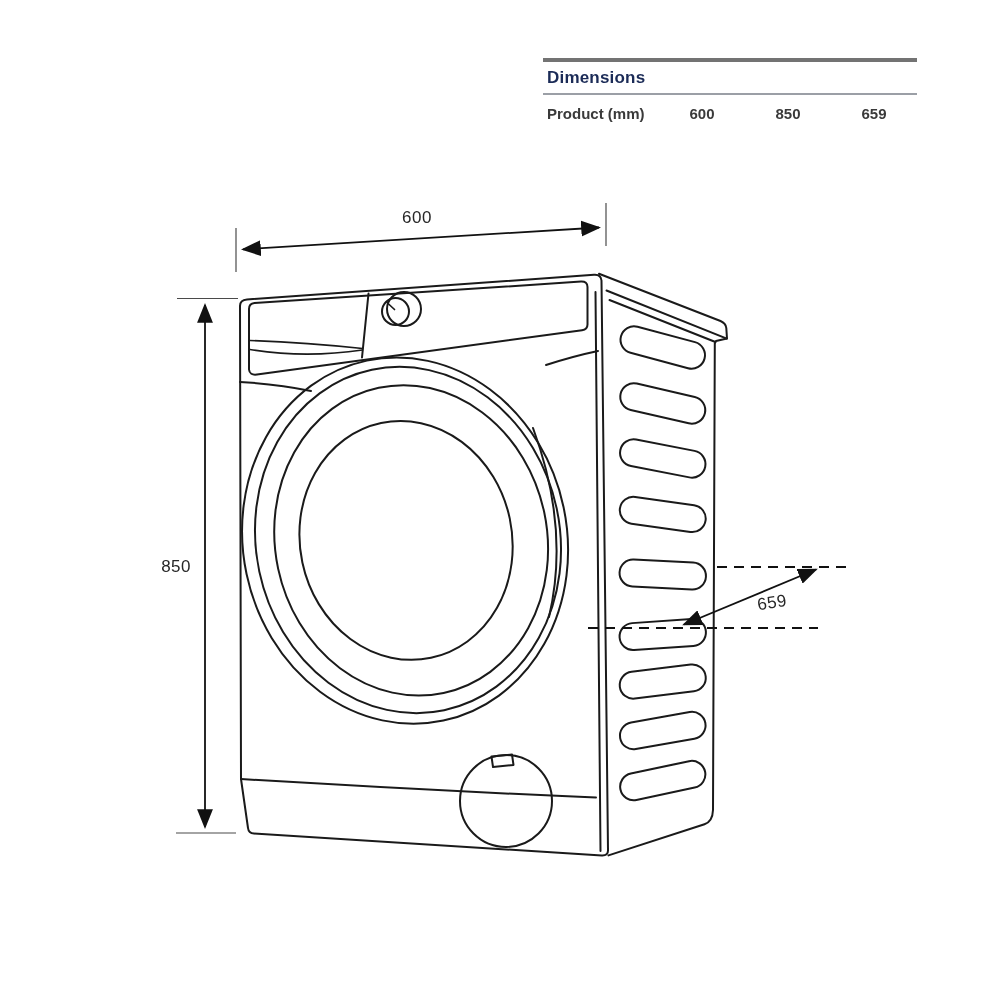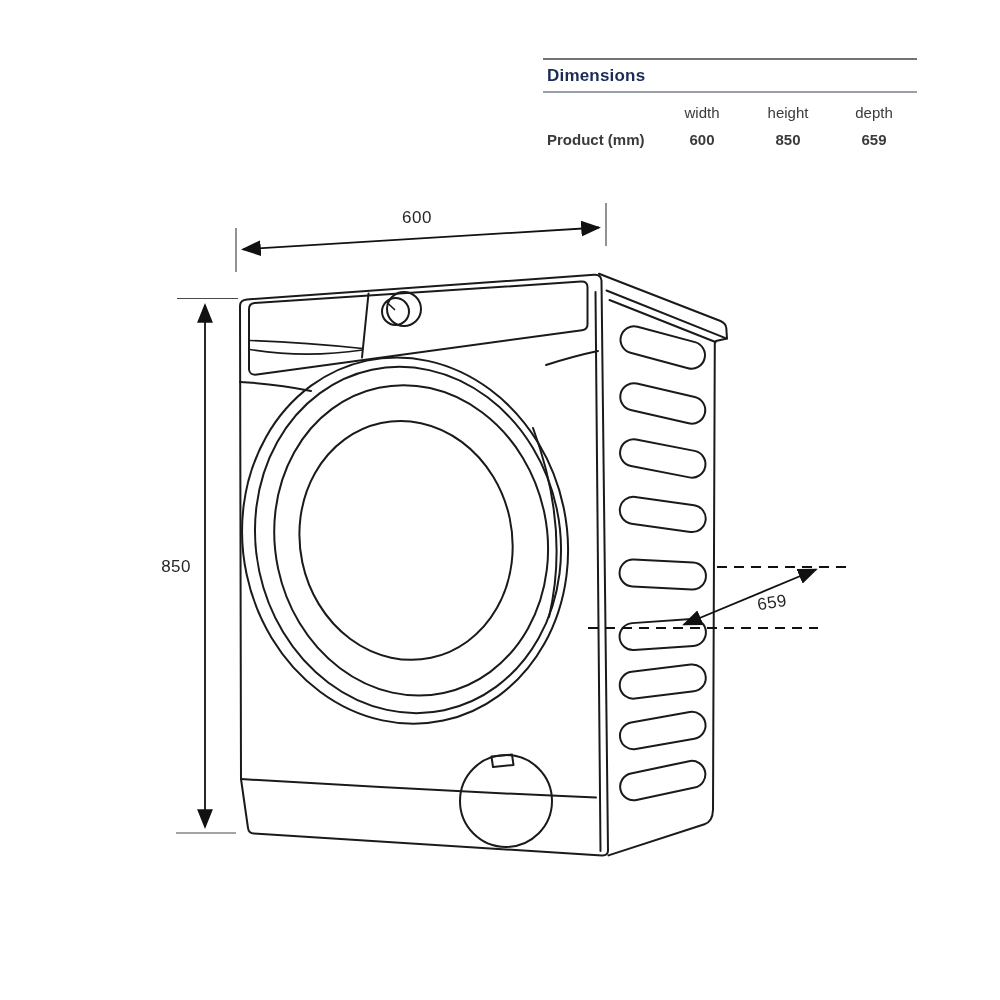--- a/index.html
+++ b/index.html
@@ -3,21 +3,21 @@
 <meta charset="utf-8">
 <style>
   html,body{margin:0;padding:0;background:#ffffff;}
   #canvas{
     position:relative;width:1000px;height:1000px;background:#ffffff;overflow:hidden;
     font-family:"Liberation Sans", sans-serif;
   }
   
   .dim-table{position:absolute;left:543px;top:58px;width:374px;}
   .dim-table .title{
-    border-top:2px solid #737373;border-bottom:2px solid #9b9fa6;
+    border-top:4px solid #737373;border-bottom:2px solid #9b9fa6;
     padding:6px 4px 5px 4px;font-size:17px;font-weight:bold;color:#1b2b57;
     letter-spacing:0.2px;
   }
   .trow{display:grid;grid-template-columns:116px 86px 86px 86px;align-items:center;}
   .trow.header{margin-top:11px;}
   .trow.data{margin-top:10px;font-weight:bold;}
   .tcell{font-size:15px;color:#3a3a3a;text-align:center;}
   .tcell.label{text-align:left;padding-left:4px;}
   
   svg{position:absolute;left:0;top:0;}
@@ -115,26 +115,20 @@
     <g>
       <line class="dash" x1="717" y1="567" x2="851" y2="567"></line>
       <line class="dash" x1="588" y1="628" x2="818" y2="628"></line>
       <line class="dimline" x1="684" y1="624.5" x2="816" y2="569.5" marker-start="url(#ah)" marker-end="url(#ah)"></line>
       <text class="dimtext" x="772" y="608" text-anchor="middle" transform="rotate(-9 772 602)">659</text>
     </g>
   </svg>
 
   <div class="dim-table">
     <div class="title">Dimensions</div>
-    <div class="trow header">
-      <div class="tcell label"></div>
-      <div class="tcell">width</div>
-      <div class="tcell">height</div>
-      <div class="tcell">depth</div>
-    </div>
     <div class="trow data">
       <div class="tcell label">Product (mm)</div>
       <div class="tcell">600</div>
       <div class="tcell">850</div>
       <div class="tcell">659</div>
     </div>
   </div>
 
 </div>
 

